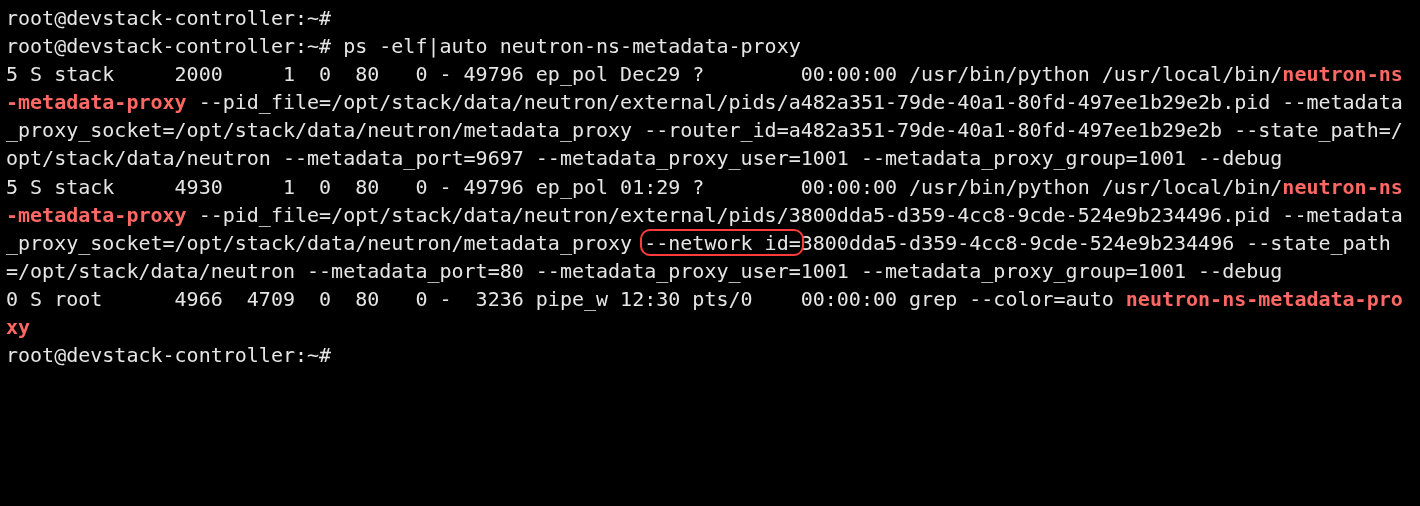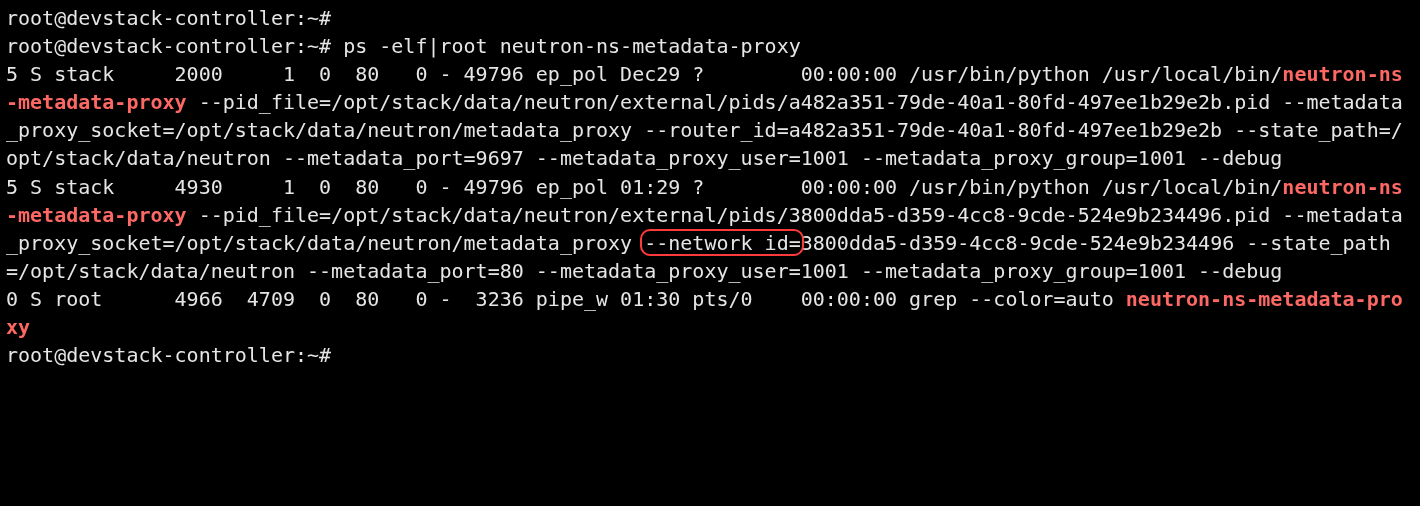--- a/index.html
+++ b/index.html
@@ -34,20 +34,20 @@
     position: relative;
     width: 1420px;
     height: 506px;
   }
 </style>
 </head>
 <body>
 
 <div class="wrap">
 <div class="terminal"><span>root@devstack-controller:~#</span>
-<span>root@devstack-controller:~# </span><span>ps -elf|root neutron-ns-metadata-proxy</span>
+<span>root@devstack-controller:~# </span><span>ps -elf|auto neutron-ns-metadata-proxy</span>
 <span><span>5 S stack     2000     1  0  80   0 - 49796 ep_pol Dec29 ?        00:00:00 /usr/bin/python /usr/local/bin/</span><span class="hl">neutron-ns-metadata-proxy</span><span> --pid_file=/opt/stack/data/neutron/external/pids/a482a351-79de-40a1-80fd-497ee1b29e2b.pid --metadata_proxy_socket=/opt/stack/data/neutron/metadata_proxy --router_id=a482a351-79de-40a1-80fd-497ee1b29e2b --state_path=/opt/stack/data/neutron --metadata_port=9697 --metadata_proxy_user=1001 --metadata_proxy_group=1001 --debug</span></span>
 <span><span>5 S stack     4930     1  0  80   0 - 49796 ep_pol 01:29 ?        00:00:00 /usr/bin/python /usr/local/bin/</span><span class="hl">neutron-ns-metadata-proxy</span><span> --pid_file=/opt/stack/data/neutron/external/pids/3800dda5-d359-4cc8-9cde-524e9b234496.pid --metadata_proxy_socket=/opt/stack/data/neutron/metadata_proxy </span><span id="boxed">--network_id=</span><span>3800dda5-d359-4cc8-9cde-524e9b234496 --state_path=/opt/stack/data/neutron --metadata_port=80 --metadata_proxy_user=1001 --metadata_proxy_group=1001 --debug</span></span>
-<span><span>0 S root      4966  4709  0  80   0 -  3236 pipe_w 01:30 pts/0    00:00:00 grep --color=auto </span><span class="hl">neutron-ns-metadata-proxy</span></span>
+<span><span>0 S root      4966  4709  0  80   0 -  3236 pipe_w 12:30 pts/0    00:00:00 grep --color=auto </span><span class="hl">neutron-ns-metadata-proxy</span></span>
 <span>root@devstack-controller:~#</span></div>
 
 <div id="ring" class="annot" style="left: 640.188px; top: 228.75px; width: 159.547px; height: 23px;"></div>
 </div>
 
 </body></html>

